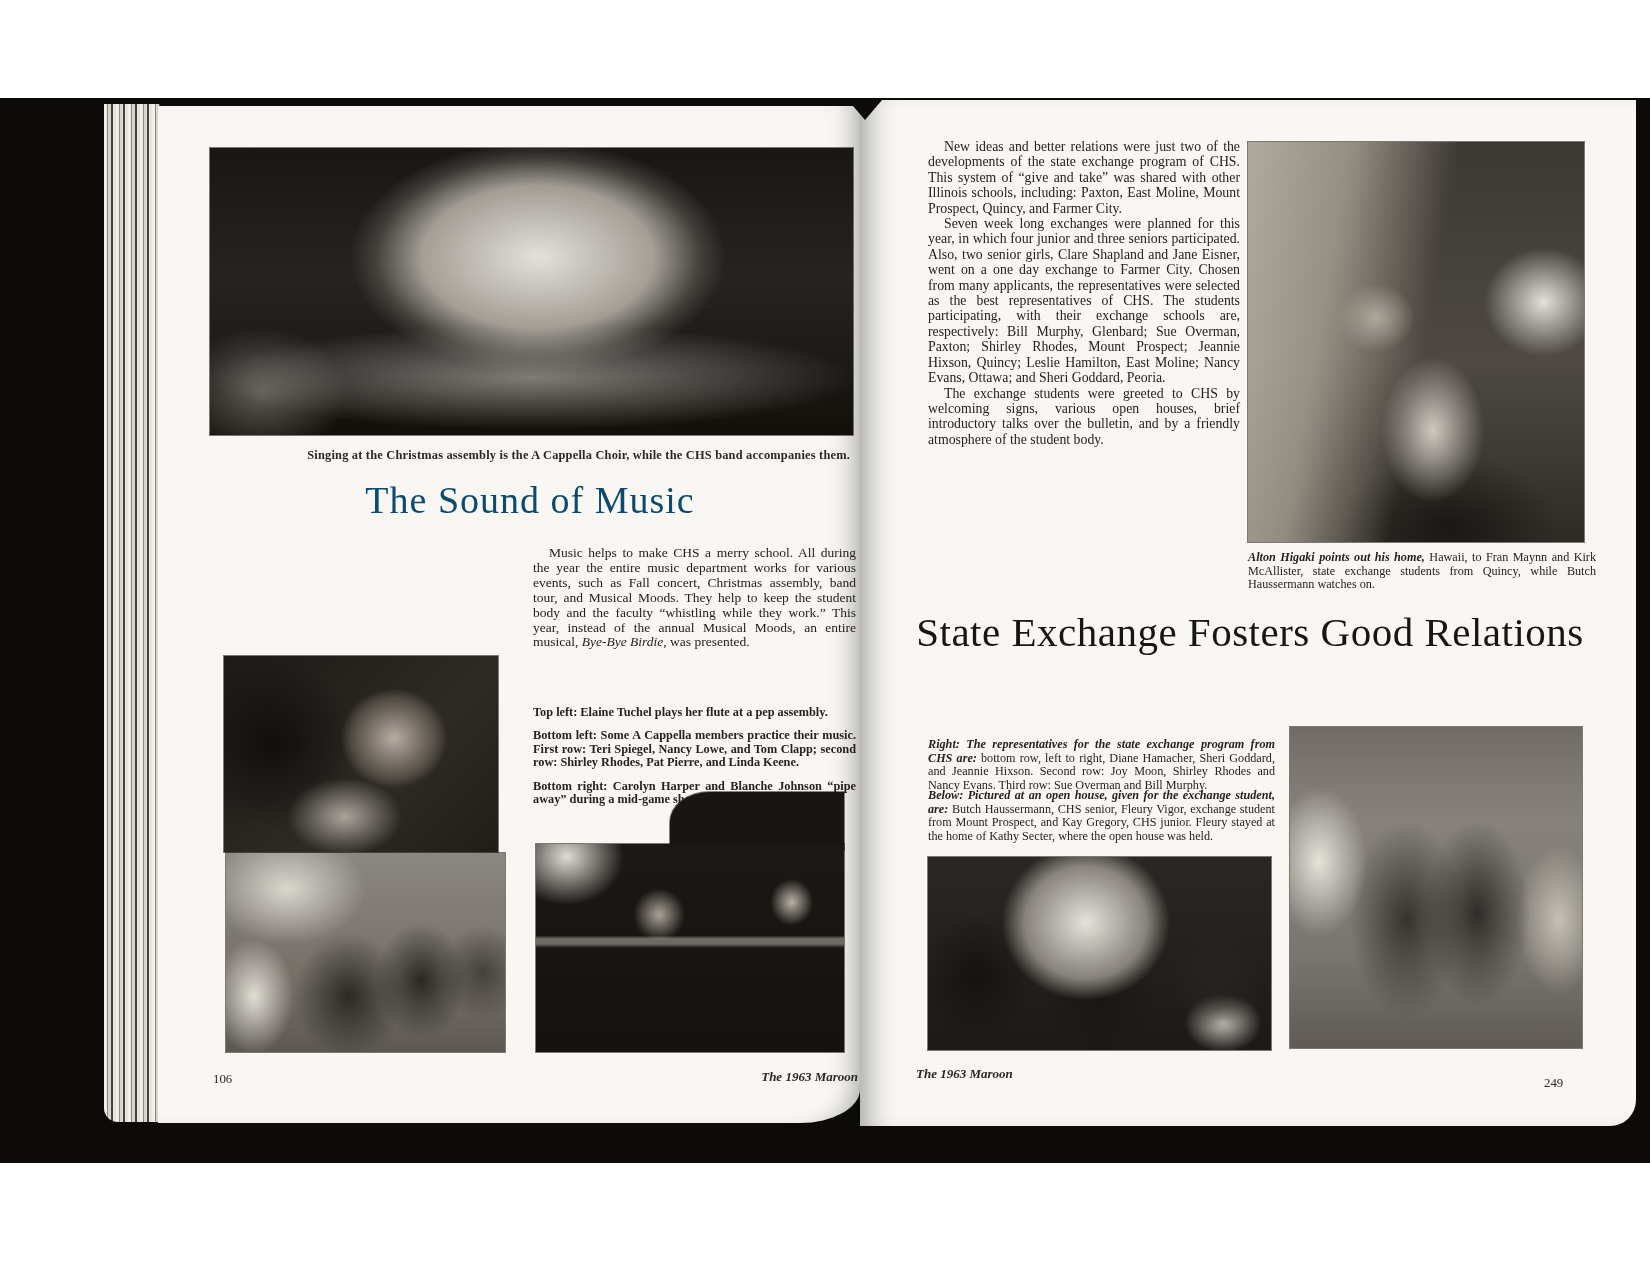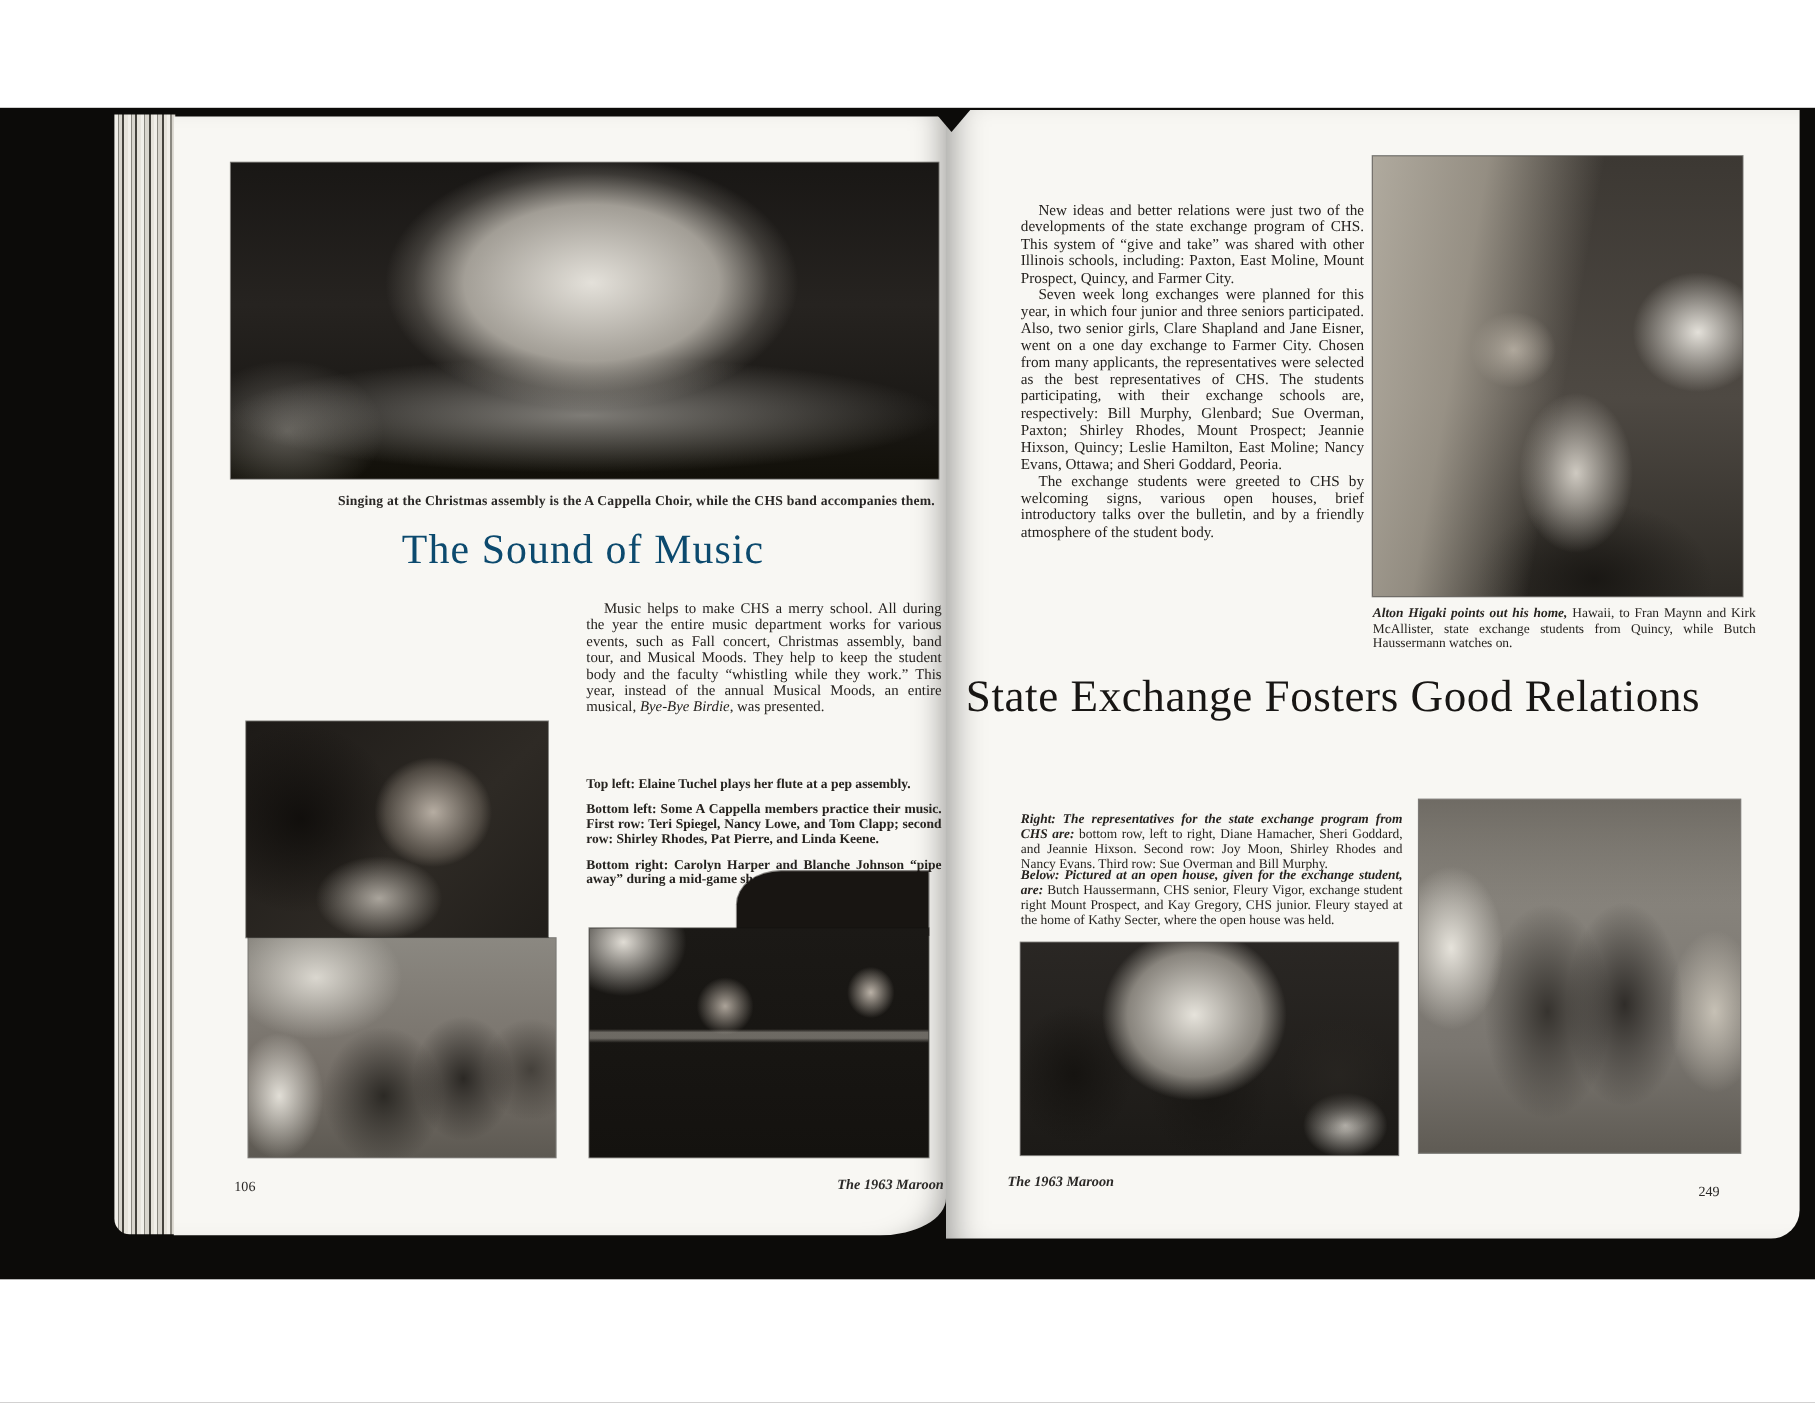--- a/index.html
+++ b/index.html
@@ -73,25 +73,25 @@
       radial-gradient(ellipse 24% 38% at 64% 58%,rgba(34,31,28,.85),transparent 76%),
       radial-gradient(ellipse 20% 32% at 92% 60%,rgba(206,200,188,.9),transparent 72%),
       linear-gradient(180deg,#6f6b64 0%,rgba(111,107,100,0) 30%),
       linear-gradient(180deg,#8f8b83 0%,#7a7670 70%,#5f5b54 100%);}
 
   
   .photo-cap-center{left:213px;top:448px;width:637px;text-align:right;
     font-size:12.4px;font-weight:700;letter-spacing:.2px;color:#2a2826;}
   .heading-left{left:250px;top:478px;width:560px;text-align:center;
     font-size:38px;font-weight:400;letter-spacing:1px;color:#0c4a6e;}
-  .heading-right{left:878px;top:608px;width:744px;text-align:left;
+  .heading-right{left:878px;top:608px;width:744px;text-align:center;
     font-size:41px;font-weight:400;letter-spacing:.5px;color:#181614;}
   .body-col{font-size:13.5px;line-height:14.9px;text-align:justify;color:#24211e;}
   .body-left{left:533px;top:546px;width:323px;}
-  .body-right{left:928px;top:139px;width:312px;font-size:13.8px;line-height:15.4px;margin-top:44px;}
+  .body-right{left:928px;top:139px;width:312px;font-size:13.8px;line-height:15.4px;}
   .body-col p{margin:0;text-indent:16px;}
   .ital{font-style:italic;}
   .caps-left{left:533px;top:706px;width:323px;font-size:12.3px;line-height:13.4px;
     font-weight:700;text-align:justify;color:#26231f;}
   .caps-left p{margin:0 0 10px 0;}
   .cap-block{font-size:12.2px;line-height:13.6px;text-align:justify;color:#26231f;}
   .cap-block .lead{font-weight:700;font-style:italic;}
   .higaki-cap{left:1248px;top:551px;width:348px;}
   .rcap1{left:928px;top:705px;width:347px;margin-top:33px;}
   .rcap2{left:928px;top:789px;width:347px;}
@@ -145,21 +145,21 @@
   <div class="abs cap-block higaki-cap">
     <span class="lead">Alton Higaki points out his home,</span><span> Hawaii, to Fran Maynn and Kirk McAllister, state exchange students from Quincy, while Butch Haussermann watches on.</span>
   </div>
 
   <div class="abs heading-right">State Exchange Fosters Good Relations</div>
 
   <div class="abs cap-block rcap1">
     <span class="lead">Right: The representatives for the state exchange program from CHS are:</span><span> bottom row, left to right, Diane Hamacher, Sheri Goddard, and Jeannie Hixson. Second row: Joy Moon, Shirley Rhodes and Nancy Evans. Third row: Sue Overman and Bill Murphy.</span>
   </div>
   <div class="abs cap-block rcap2">
-    <span class="lead">Below: Pictured at an open house, given for the exchange student, are:</span><span> Butch Haussermann, CHS senior, Fleury Vigor, exchange student right Mount Prospect, and Kay Gregory, CHS junior. Fleury stayed at the home of Kathy Secter, where the open house was held.</span>
+    <span class="lead">Below: Pictured at an open house, given for the exchange student, are:</span><span> Butch Haussermann, CHS senior, Fleury Vigor, exchange student from Mount Prospect, and Kay Gregory, CHS junior. Fleury stayed at the home of Kathy Secter, where the open house was held.</span>
   </div>
 
   <div class="abs photo openhouse-photo"></div>
   <div class="abs photo reps-photo"></div>
 
   <div class="abs maroon maroon-right">The 1963 Maroon</div>
   <div class="abs pagenum pn-right">249</div>
 
 </div>
 

